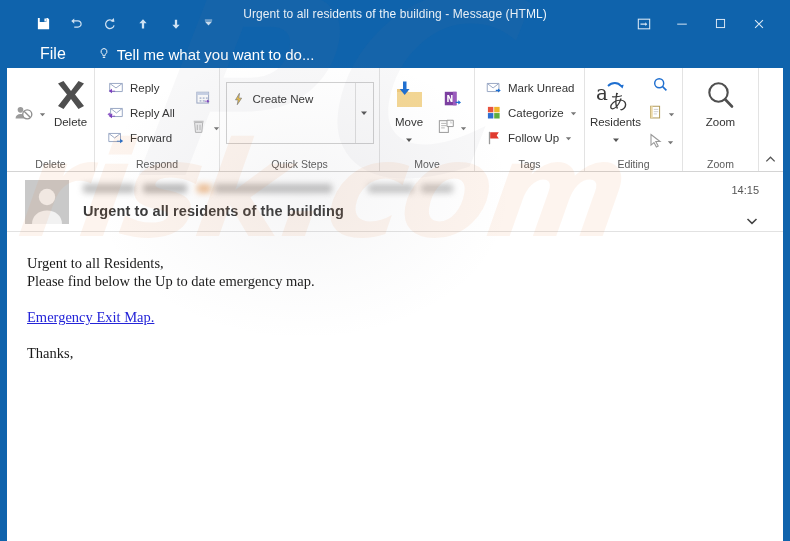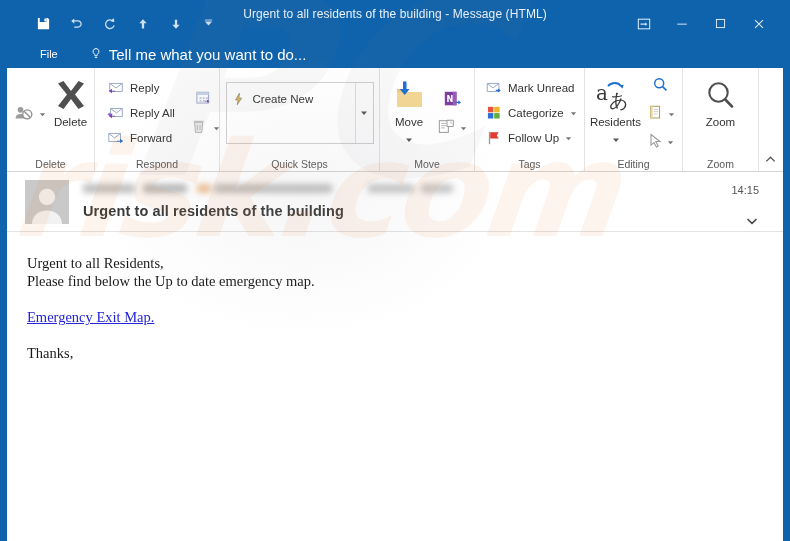--- a/index.html
+++ b/index.html
@@ -58,21 +58,21 @@
     background: #0f63ac;
     display: flex;
     align-items: flex-end;
     padding-left: 16px;
     position: relative;
   }
   .tab {
     height: 28px;
     padding: 0 17px;
     display: flex; align-items: center;
-    font-size: 11px;
+    font-size: 16px;
     color: #ffffff;
   }
   .tab.active {
     background: #ffffff;
     color: #3a3a3a;
   }
   .tellme {
     display: flex; align-items: center; gap: 6px;
     height: 28px;
     padding-left: 14px;

